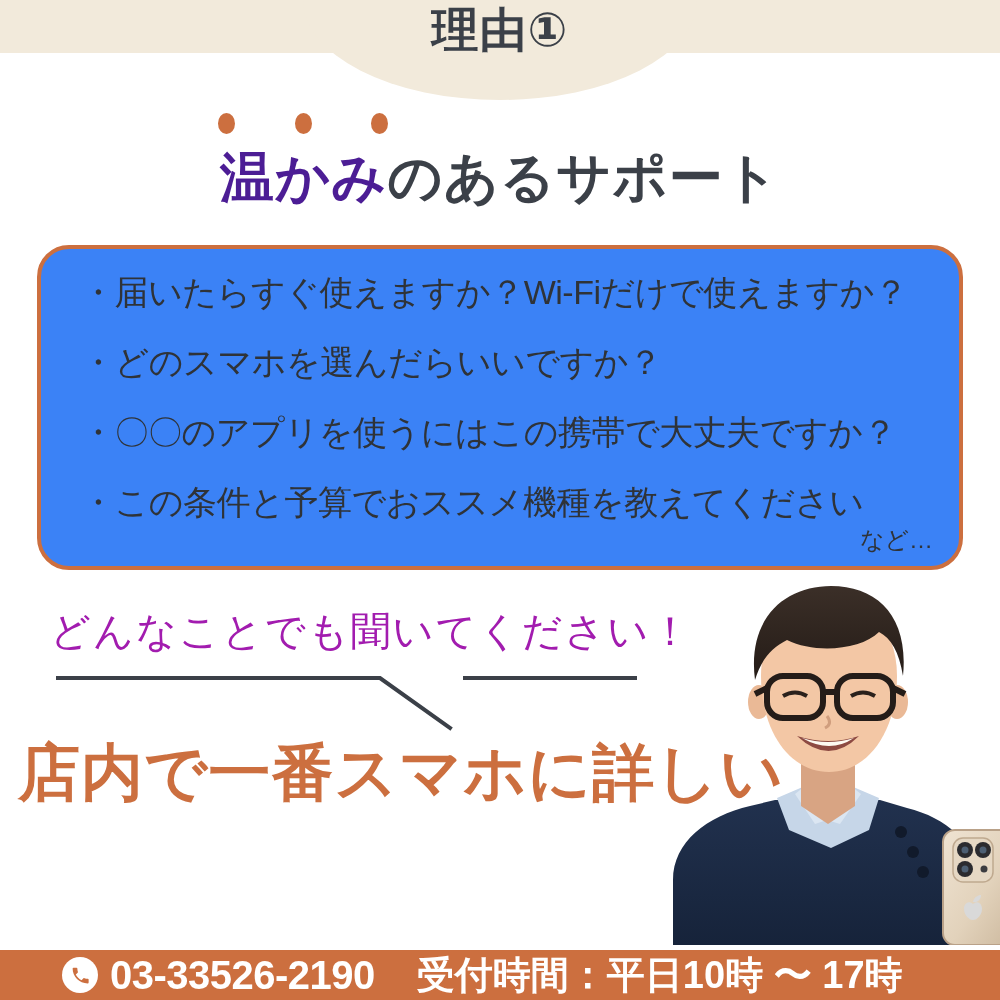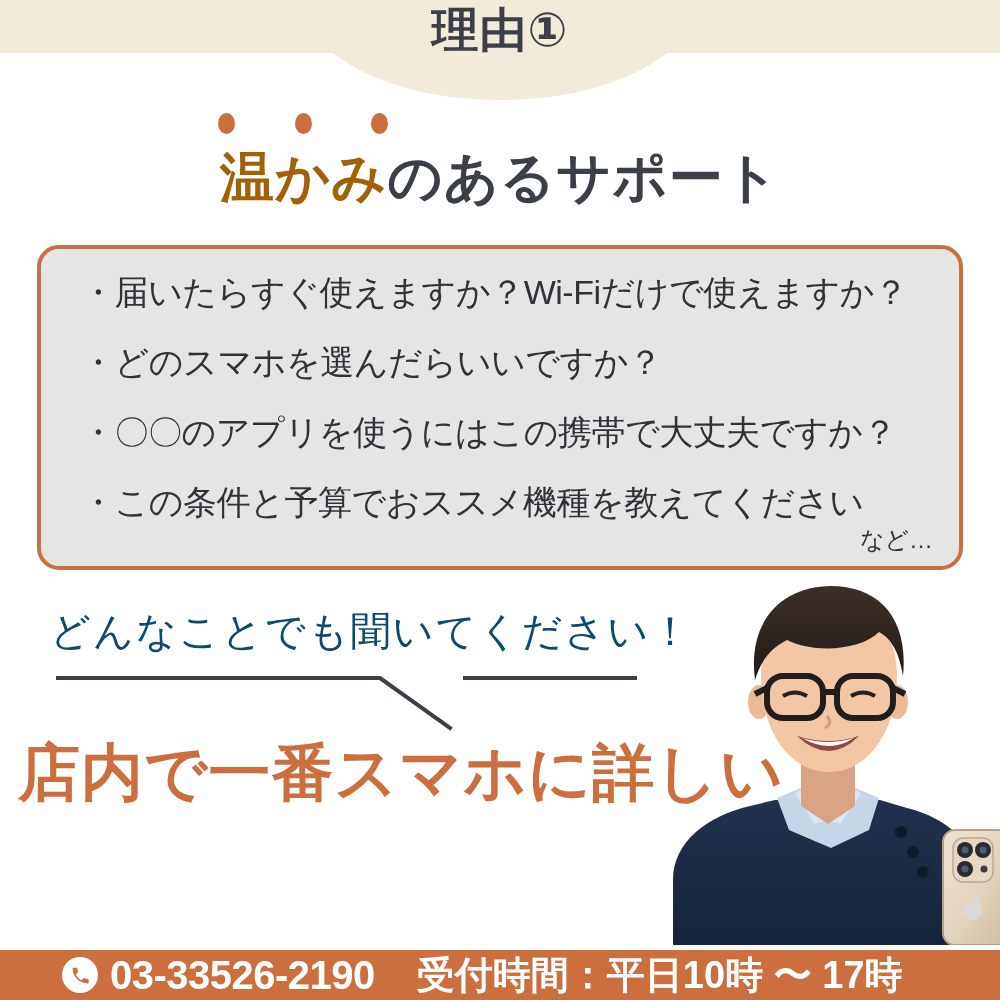--- a/index.html
+++ b/index.html
@@ -64,31 +64,31 @@
     left: 0; top: 146px;
     width: 1000px;
     text-align: center;
     font-size: 54px;
     font-weight: 700;
     letter-spacing: 1px;
     line-height: 1.18;
     color: #3b4048;
     white-space: nowrap;
   }
-  .subtitle .hl { color: #a16207; }
+  .subtitle .hl { color: #4c1d95; }
 
   
   .qbox {
     position: absolute;
     left: 37px; top: 245px;
     width: 926px; height: 325px;
     border: 4px solid #cc6f3f;
-    border-radius: 22px;
+    border-radius: 32px;
     box-sizing: border-box;
-    background: #e5e5e5;
+    background: #3b82f6;
   }
   .qlist {
     position: absolute;
     left: 40px; top: 26px;
     right: 18px;
   }
   .qitem {
     font-size: 34px;
     color: #2f3338;
     line-height: 1.0;
@@ -103,21 +103,21 @@
     font-size: 24px;
     color: #2f3338;
     letter-spacing: 0px;
   }
 
   
   .midline {
     position: absolute;
     left: 50px; top: 604px;
     font-size: 40px;
-    color: #0c4a6e;
+    color: #a21caf;
     letter-spacing: 2px;
     white-space: nowrap;
   }
   .divider {
     position: absolute;
     left: 30px; top: 660px;
     width: 660px; height: 80px;
   }
 
   

